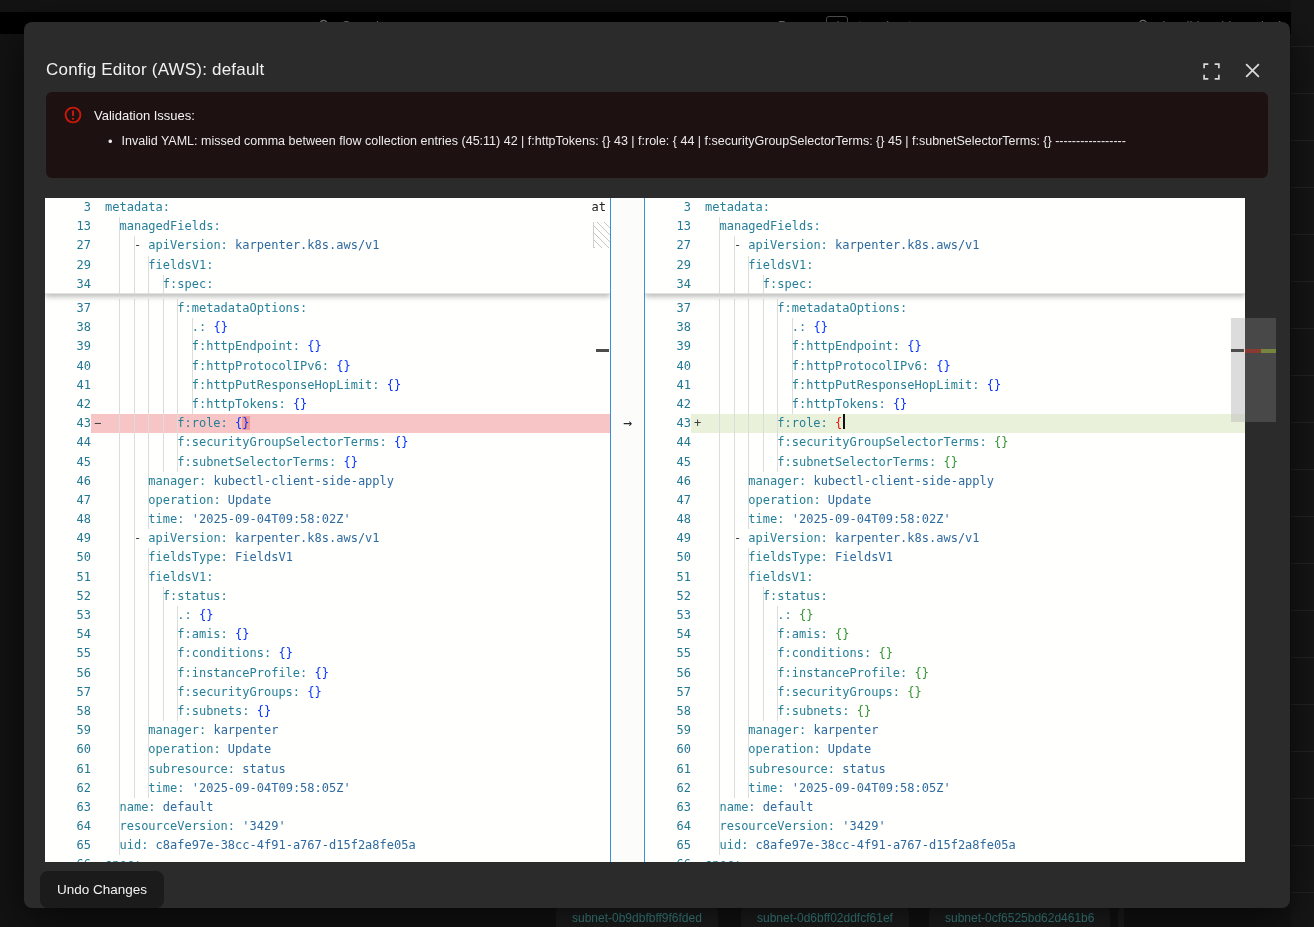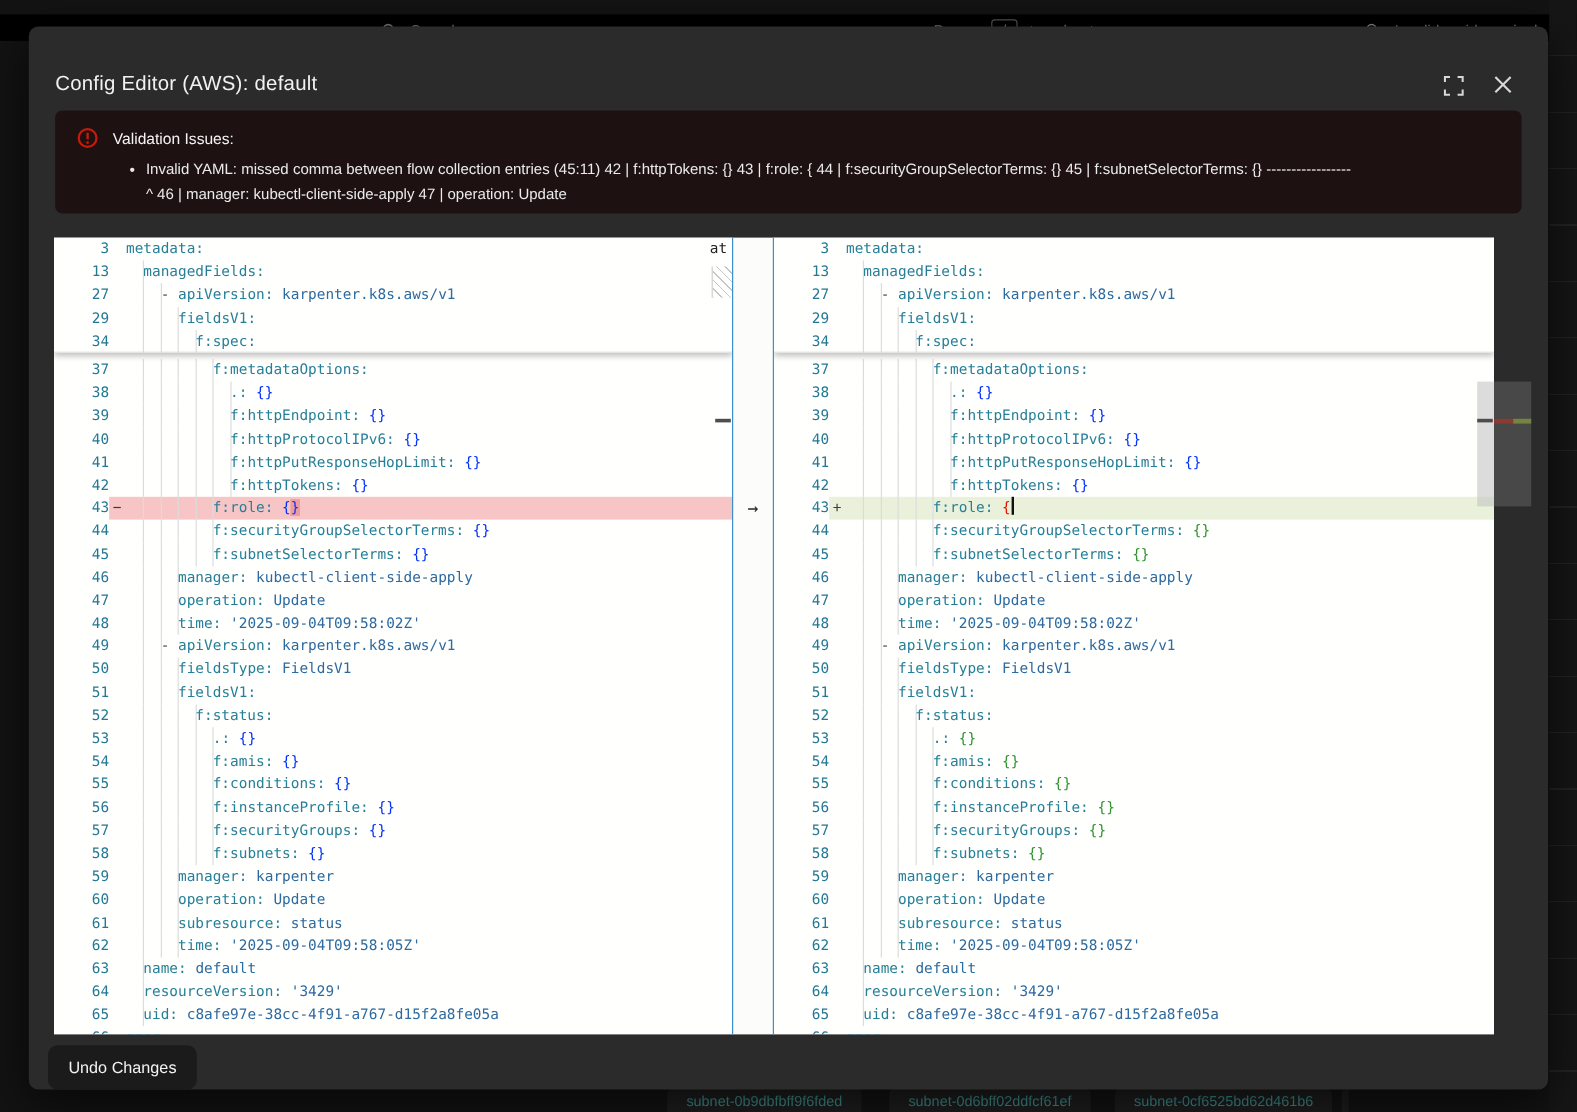--- a/index.html
+++ b/index.html
@@ -131,21 +131,20 @@
           <circle cx="8.5" cy="8.5" r="7" fill="none" stroke="#c9190b" stroke-width="1.8"></circle>
           <line x1="8.5" y1="4.3" x2="8.5" y2="9.4" stroke="#c9190b" stroke-width="1.9"></line>
           <circle cx="8.5" cy="12.1" r="1.1" fill="#c9190b"></circle>
         </svg>
         <span class="banner-title">Validation Issues:</span>
       </div>
       <div class="vi-item">
         <span class="vi-bullet">•</span>
         <div class="vi-text">
           <div>Invalid YAML: missed comma between flow collection entries (45:11) 42 | f:httpTokens: {} 43 | f:role: { 44 | f:securityGroupSelectorTerms: {} 45 | f:subnetSelectorTerms: {} -----------------</div>
-          <div>^ 46 | manager: kubectl-client-side-apply 47 | operation: Update</div>
         </div>
       </div>
     </div>
 
     <div class="editor">
       <div class="pane pane-left">
         <div class="pane-body">
             <div class="crow">
               <div class="guide" style="left: 74.4464px;"></div>
               <div class="guide" style="left: 88.8928px;"></div>

